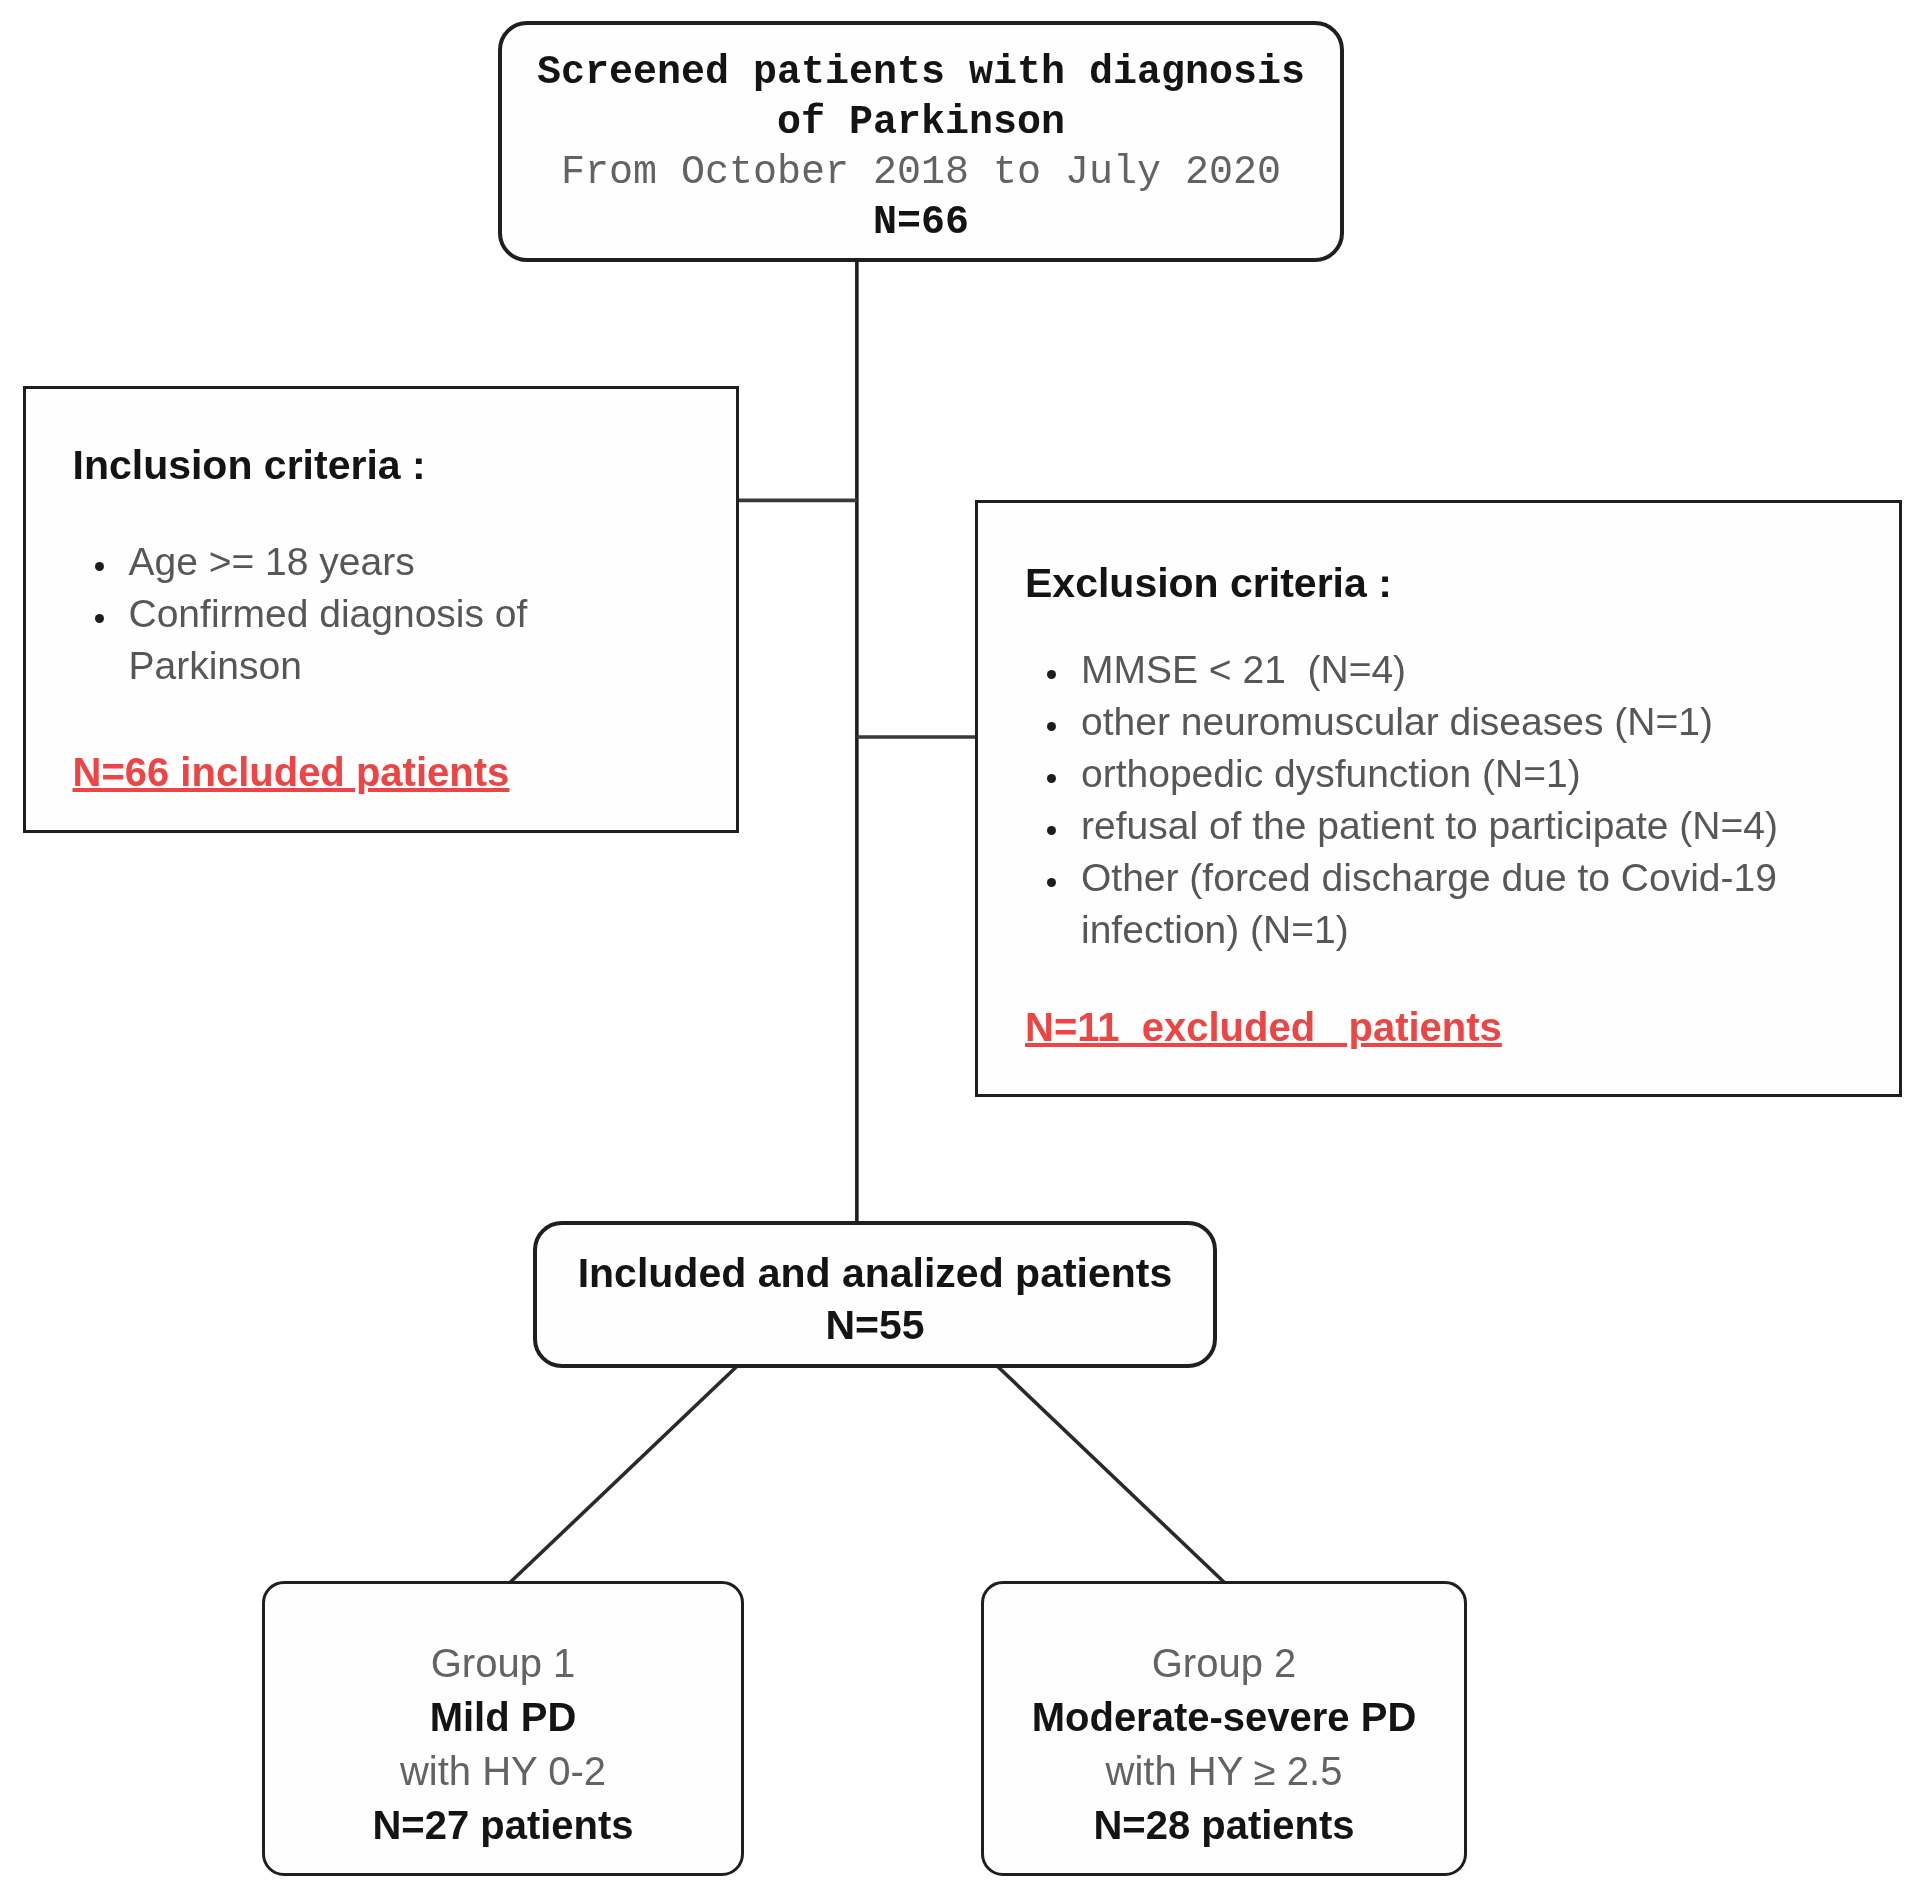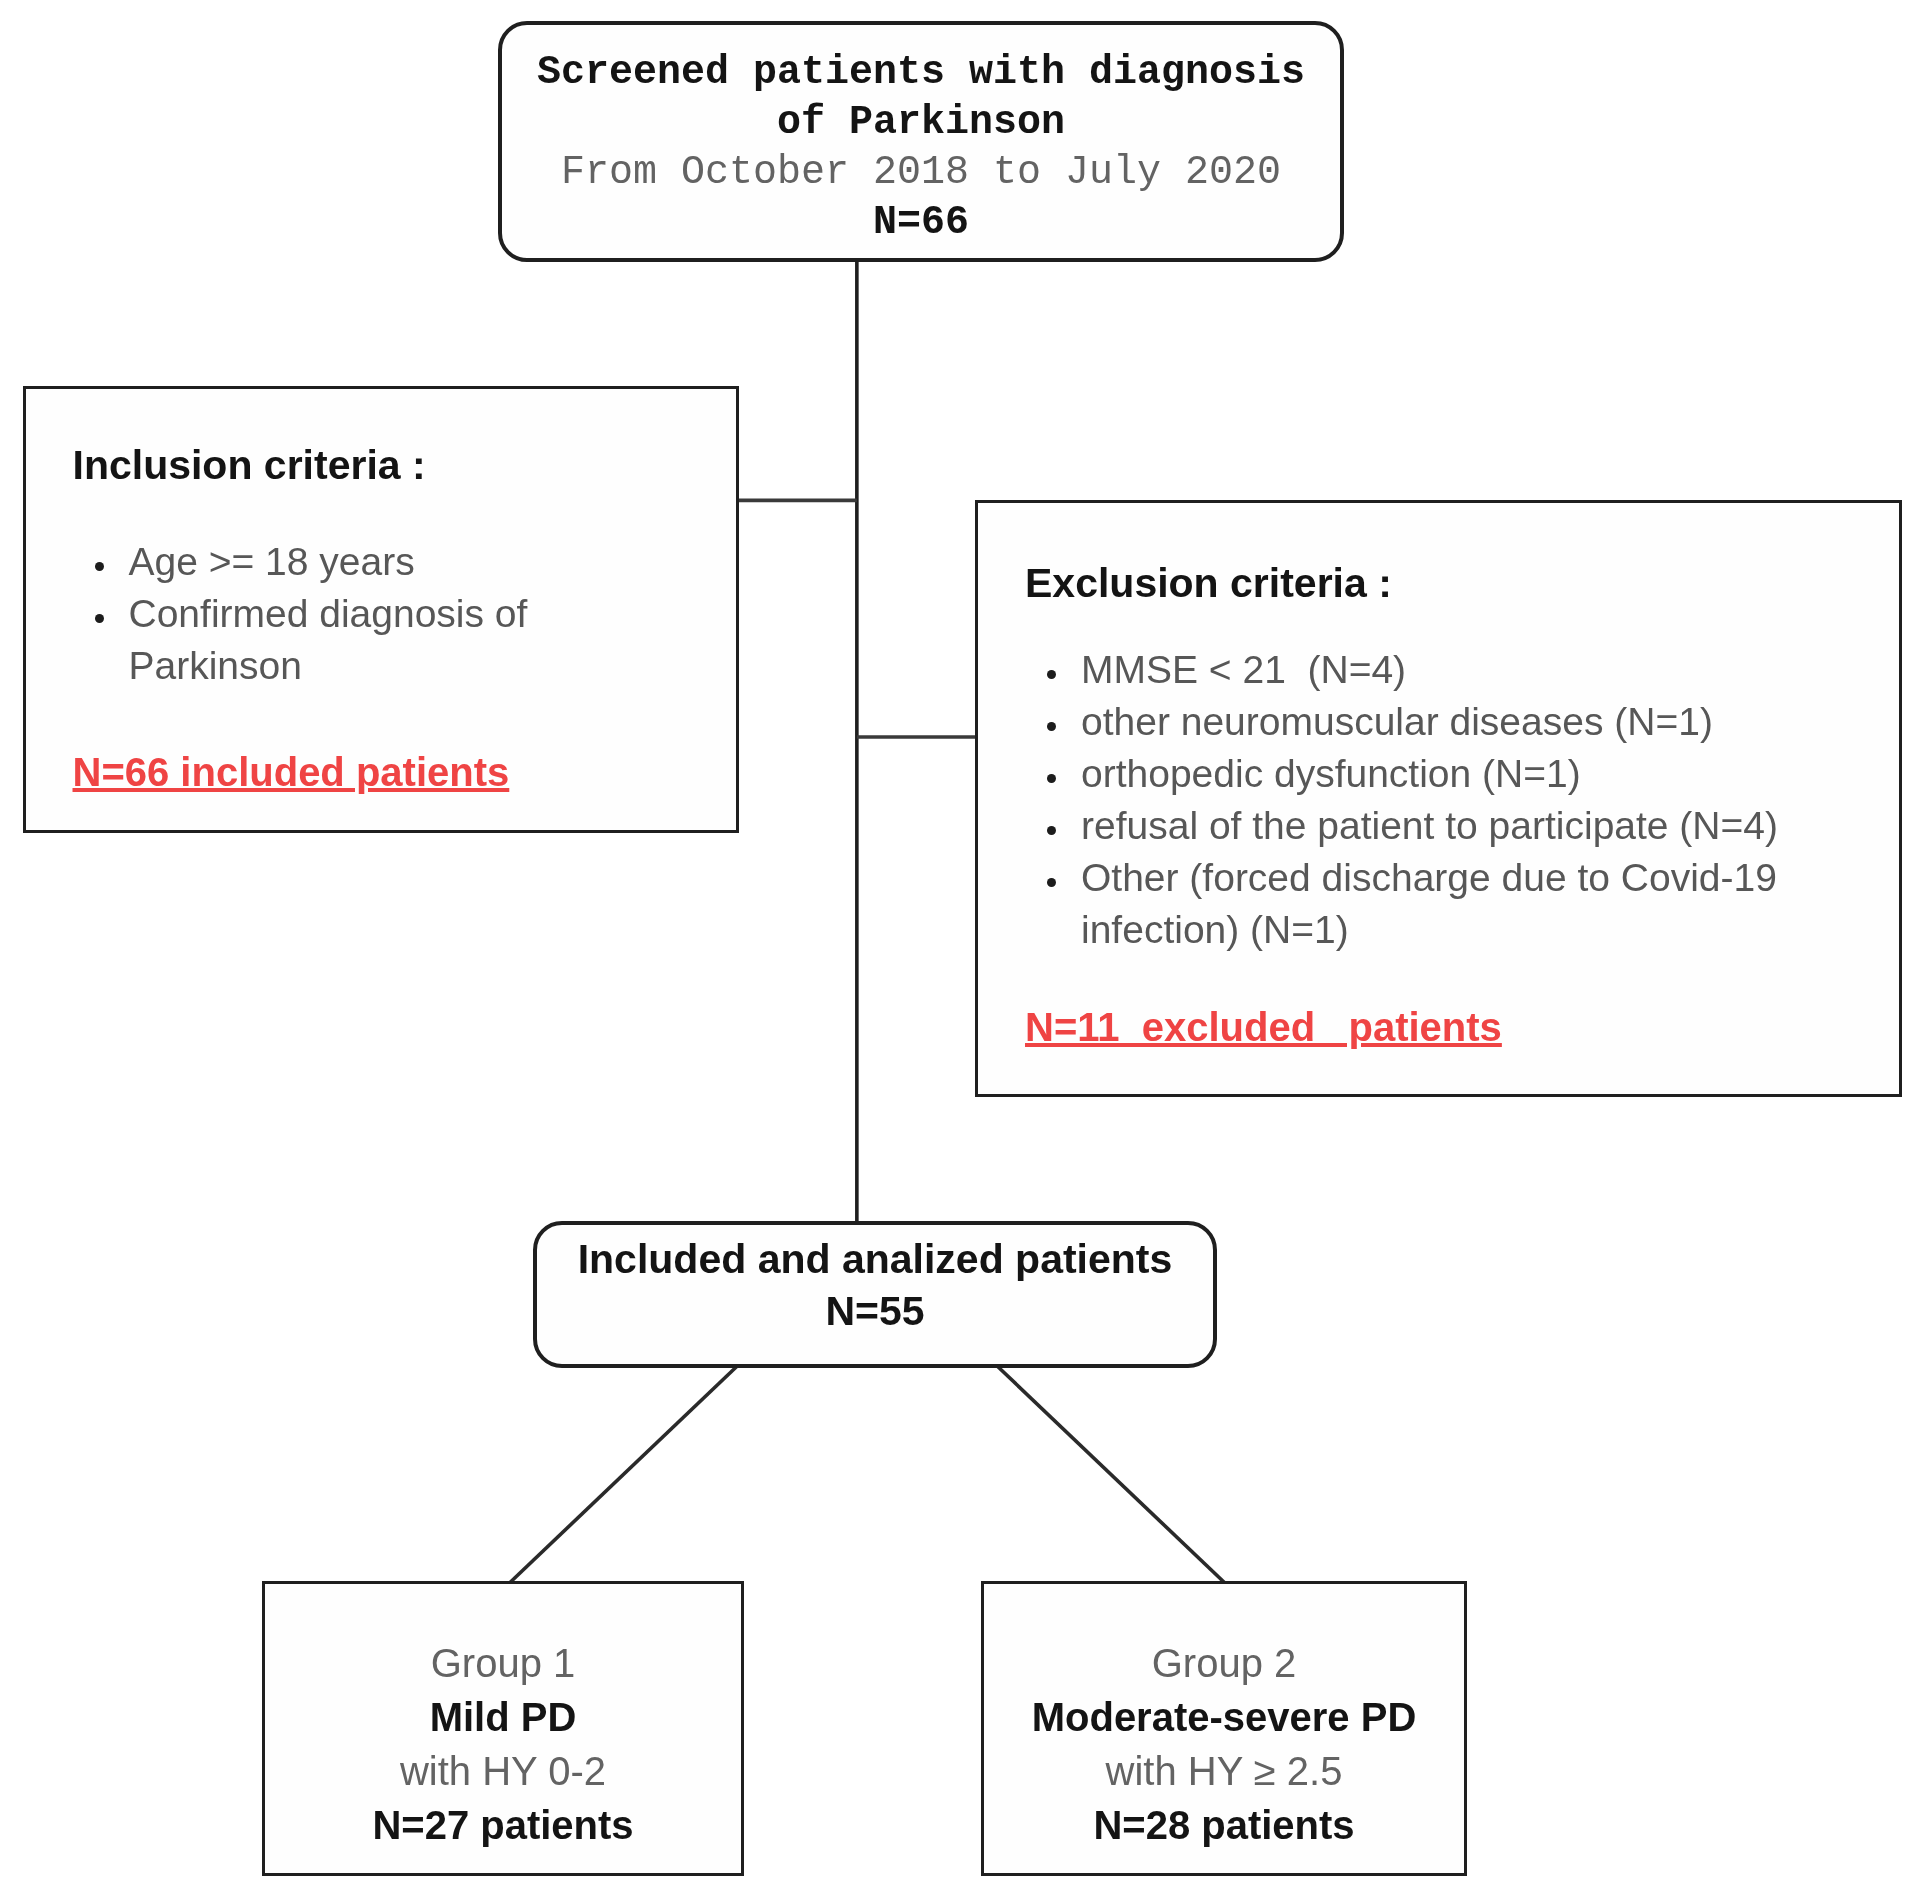--- a/index.html
+++ b/index.html
@@ -64,27 +64,28 @@
   .exclusion-box{
     left:975px;top:500px;width:927px;height:597px;
     padding:54px 12px 0 47px;
     font-size:39px;line-height:52px;
   }
   .exclusion-box .criteria-list{margin-top:35px;}
   .exclusion-box .criteria-summary{margin-top:45px;}
   
   .analyzed-box{
     left:533px;top:1221px;width:684px;height:147px;
-    padding-top:8px;
+    padding-top:22px;
     font-size:41px;line-height:52px;
   }
   
   .group-box{
     font-size:40px;line-height:54px;
     padding-top:52px;
+    border-radius:22px;
   }
   .group1-box{left:262px;top:1581px;width:482px;height:295px;}
   .group2-box{left:981px;top:1581px;width:486px;height:295px;}
 </style>
 </head>
 <body>
 
 <div class="canvas">
 
   <svg class="connector-layer" viewBox="0 0 2141 2109" aria-hidden="true">

